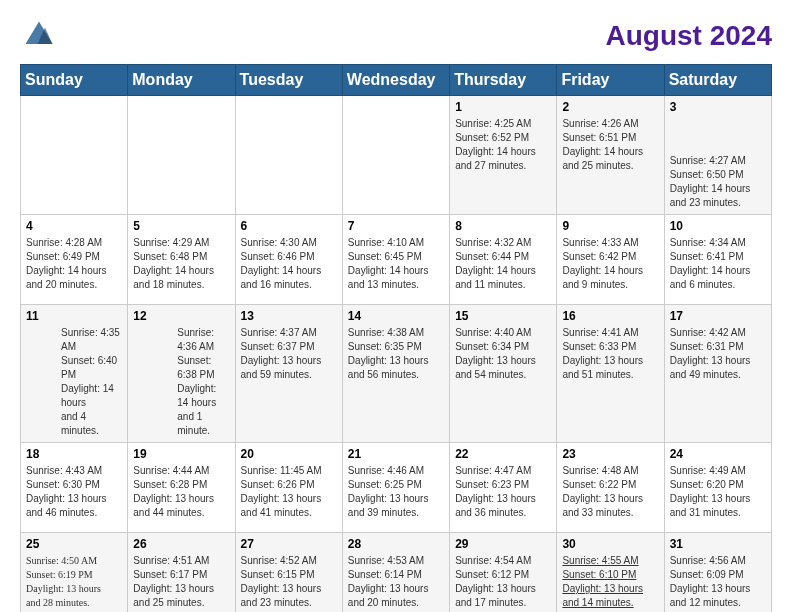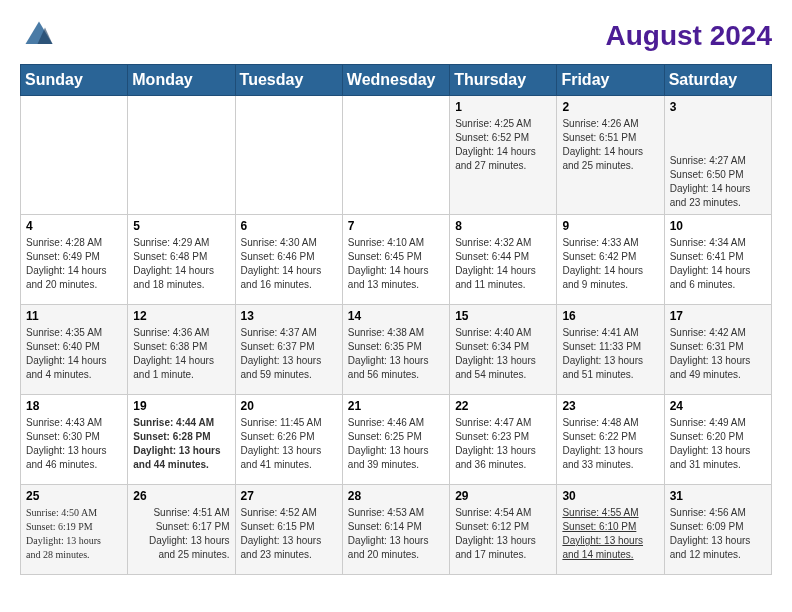--- a/index.html
+++ b/index.html
@@ -187,28 +187,28 @@
           <div class="day-num">10</div>
           <div class="day-info" style="white-space: pre-line;">Sunrise: 4:34 AM
 Sunset: 6:41 PM
 Daylight: 14 hours
 and 6 minutes.</div>
         </td>
       </tr>
       <tr>
         <td>
           <div class="day-num">11</div>
-          <div class="day-info" style="white-space: pre-line;">Sunrise: 4:35 AM
+          <div class="day-info" style="white-space: pre-line; margin-left: 35px;">Sunrise: 4:35 AM
 Sunset: 6:40 PM
 Daylight: 14 hours
 and 4 minutes.</div>
         </td>
         <td>
           <div class="day-num">12</div>
-          <div class="day-info" style="white-space: pre-line;">Sunrise: 4:36 AM
+          <div class="day-info" style="white-space: pre-line; margin-left: 44px;">Sunrise: 4:36 AM
 Sunset: 6:38 PM
 Daylight: 14 hours
 and 1 minute.</div>
         </td>
         <td>
           <div class="day-num">13</div>
           <div class="day-info" style="white-space: pre-line;">Sunrise: 4:37 AM
 Sunset: 6:37 PM
 Daylight: 13 hours
 and 59 minutes.</div>
@@ -223,21 +223,21 @@
         <td>
           <div class="day-num">15</div>
           <div class="day-info" style="white-space: pre-line;">Sunrise: 4:40 AM
 Sunset: 6:34 PM
 Daylight: 13 hours
 and 54 minutes.</div>
         </td>
         <td>
           <div class="day-num">16</div>
           <div class="day-info" style="white-space: pre-line;">Sunrise: 4:41 AM
-Sunset: 11:33 PM
+Sunset: 6:33 PM
 Daylight: 13 hours
 and 51 minutes.</div>
         </td>
         <td>
           <div class="day-num">17</div>
           <div class="day-info" style="white-space: pre-line;">Sunrise: 4:42 AM
 Sunset: 6:31 PM
 Daylight: 13 hours
 and 49 minutes.</div>
         </td>
@@ -245,21 +245,21 @@
       <tr>
         <td>
           <div class="day-num">18</div>
           <div class="day-info" style="white-space: pre-line;">Sunrise: 4:43 AM
 Sunset: 6:30 PM
 Daylight: 13 hours
 and 46 minutes.</div>
         </td>
         <td>
           <div class="day-num">19</div>
-          <div class="day-info" style="white-space: pre-line; font-weight: bold;">Sunrise: 4:44 AM
+          <div class="day-info" style="white-space: pre-line;">Sunrise: 4:44 AM
 Sunset: 6:28 PM
 Daylight: 13 hours
 and 44 minutes.</div>
         </td>
         <td>
           <div class="day-num">20</div>
           <div class="day-info" style="white-space: pre-line;">Sunrise: 11:45 AM
 Sunset: 6:26 PM
 Daylight: 13 hours
 and 41 minutes.</div>
@@ -296,21 +296,21 @@
       <tr>
         <td>
           <div class="day-num">25</div>
           <div class="day-info" style="white-space: pre-line; font-family: Liberation Serif, serif;">Sunrise: 4:50 AM
 Sunset: 6:19 PM
 Daylight: 13 hours
 and 28 minutes.</div>
         </td>
         <td>
           <div class="day-num">26</div>
-          <div class="day-info" style="white-space: pre-line; text-align: right;">Sunrise: 4:51 AM
+          <div class="day-info" style="white-space: pre-line;">Sunrise: 4:51 AM
 Sunset: 6:17 PM
 Daylight: 13 hours
 and 25 minutes.</div>
         </td>
         <td>
           <div class="day-num">27</div>
           <div class="day-info" style="white-space: pre-line;">Sunrise: 4:52 AM
 Sunset: 6:15 PM
 Daylight: 13 hours
 and 23 minutes.</div>

